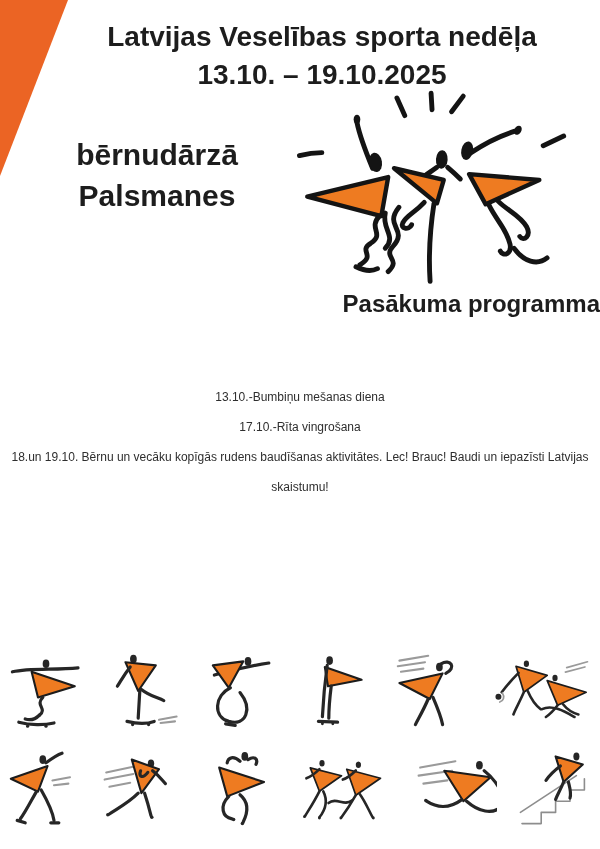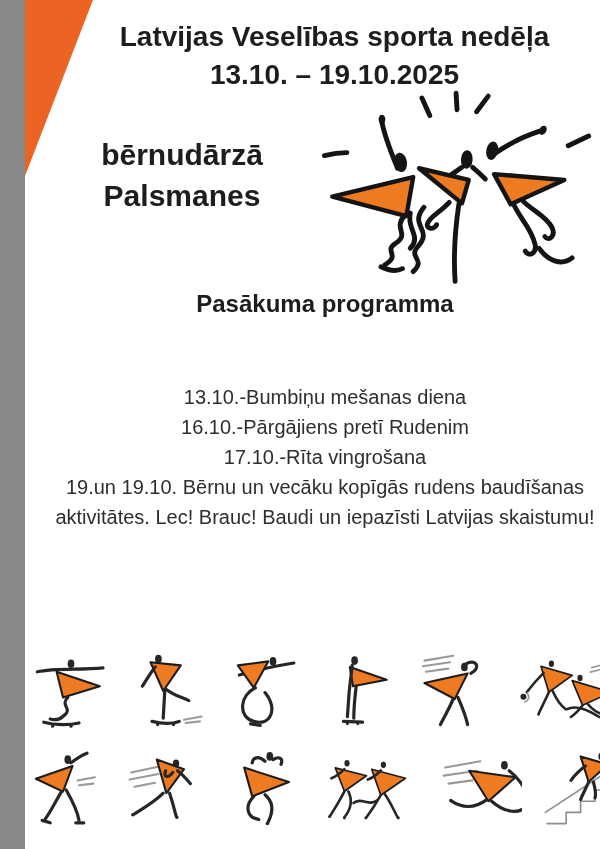--- a/index.html
+++ b/index.html
@@ -6,46 +6,46 @@
     --accent:#EB6424;
     --fig-orange:#EE7B21;
     --ink:#1d1d1d;
     --body-ink:#2e2e2e;
   }
   *{margin:0;padding:0;box-sizing:border-box;}
   html,body{background:#888;}
   body{display:flex;justify-content:center;}
   .page{
     position:relative;width:600px;height:849px;background:#ffffff;
-    overflow:hidden;font-family:"Liberation Sans",sans-serif;margin-left:25px;
+    overflow:hidden;font-family:"Liberation Sans",sans-serif;
   }
   .corner{
     position:absolute;top:0;left:0;width:68px;height:176px;
     background:var(--accent);
     clip-path:polygon(0 0,100% 0,0 100%);
   }
   .header{
     position:absolute;top:18px;left:62px;right:18px;
     text-align:center;color:var(--ink);
     font-size:28px;font-weight:700;line-height:38px;
   }
   .location{
     position:absolute;top:134px;left:52px;width:210px;
     text-align:center;color:var(--ink);
     font-size:30px;font-weight:700;line-height:41px;
   }
   .hero{position:absolute;top:90px;left:278px;width:312px;height:215px;}
   .program-heading{
-    position:absolute;top:290px;left:0;width:600px;text-align:center;
+    position:absolute;top:290px;left:0;width:600px;text-align:right;
     color:var(--ink);font-size:24px;font-weight:700;
   }
   .program-list{
     position:absolute;top:382px;left:8px;width:584px;
     text-align:center;color:var(--body-ink);
-    font-size:20px;line-height:30px;font-weight:400;
+    font-size:12px;line-height:30px;font-weight:400;
   }
   .figures-row{
     position:absolute;left:6px;width:588px;height:96px;
     display:flex;justify-content:space-between;align-items:center;
   }
   .figures-row.r0{top:643px;}
   .figures-row.r1{top:742px;}
   .fig-cell{display:flex;align-items:center;justify-content:center;}
   
   .ln{fill:none;stroke:#262626;stroke-width:4;stroke-linecap:round;stroke-linejoin:round;}
@@ -104,23 +104,22 @@
     <polygon class="h-tri" points="196,86 268,92 213,117"></polygon>
     <path class="h-ln" d="M216,117 C224,134 234,141 238,158 C240,168 231,171 228,165"></path>
     <path class="h-ln" d="M226,114 C236,124 248,128 255,140 C260,149 252,156 248,150"></path>
     <path class="h-ln" d="M242,162 C252,176 266,180 276,172"></path>
   </svg>
 
   <div class="program-heading">Pasākuma programma</div>
 
   <div class="program-list">
     <div>13.10.-Bumbiņu mešanas diena</div>
-    <div>16.10.-Pārgājiens pretī Rudenim</div>
     <div>17.10.-Rīta vingrošana</div>
-    <div>19.un 19.10. Bērnu un vecāku kopīgās rudens baudīšanas aktivitātes. Lec! Brauc! Baudi un iepazīsti Latvijas skaistumu!</div>
+    <div>18.un 19.10. Bērnu un vecāku kopīgās rudens baudīšanas aktivitātes. Lec! Brauc! Baudi un iepazīsti Latvijas skaistumu!</div>
   </div>
 
   <div class="figures-row r0">
       <div class="fig-cell">
         <svg width="80" height="88" viewBox="0 0 100 100" aria-hidden="true">
           <path class="ln" d="M8,26 C30,21 62,24 90,21"></path>
    <ellipse class="dot" cx="50" cy="16" rx="4.2" ry="5.4"></ellipse>
    <polygon class="tri" points="32,26 86,44 40,58"></polygon>
    <path class="ln" d="M46,58 C36,68 52,72 42,80"></path>
    <path class="ln" d="M42,80 C37,85 30,87 24,85"></path>

